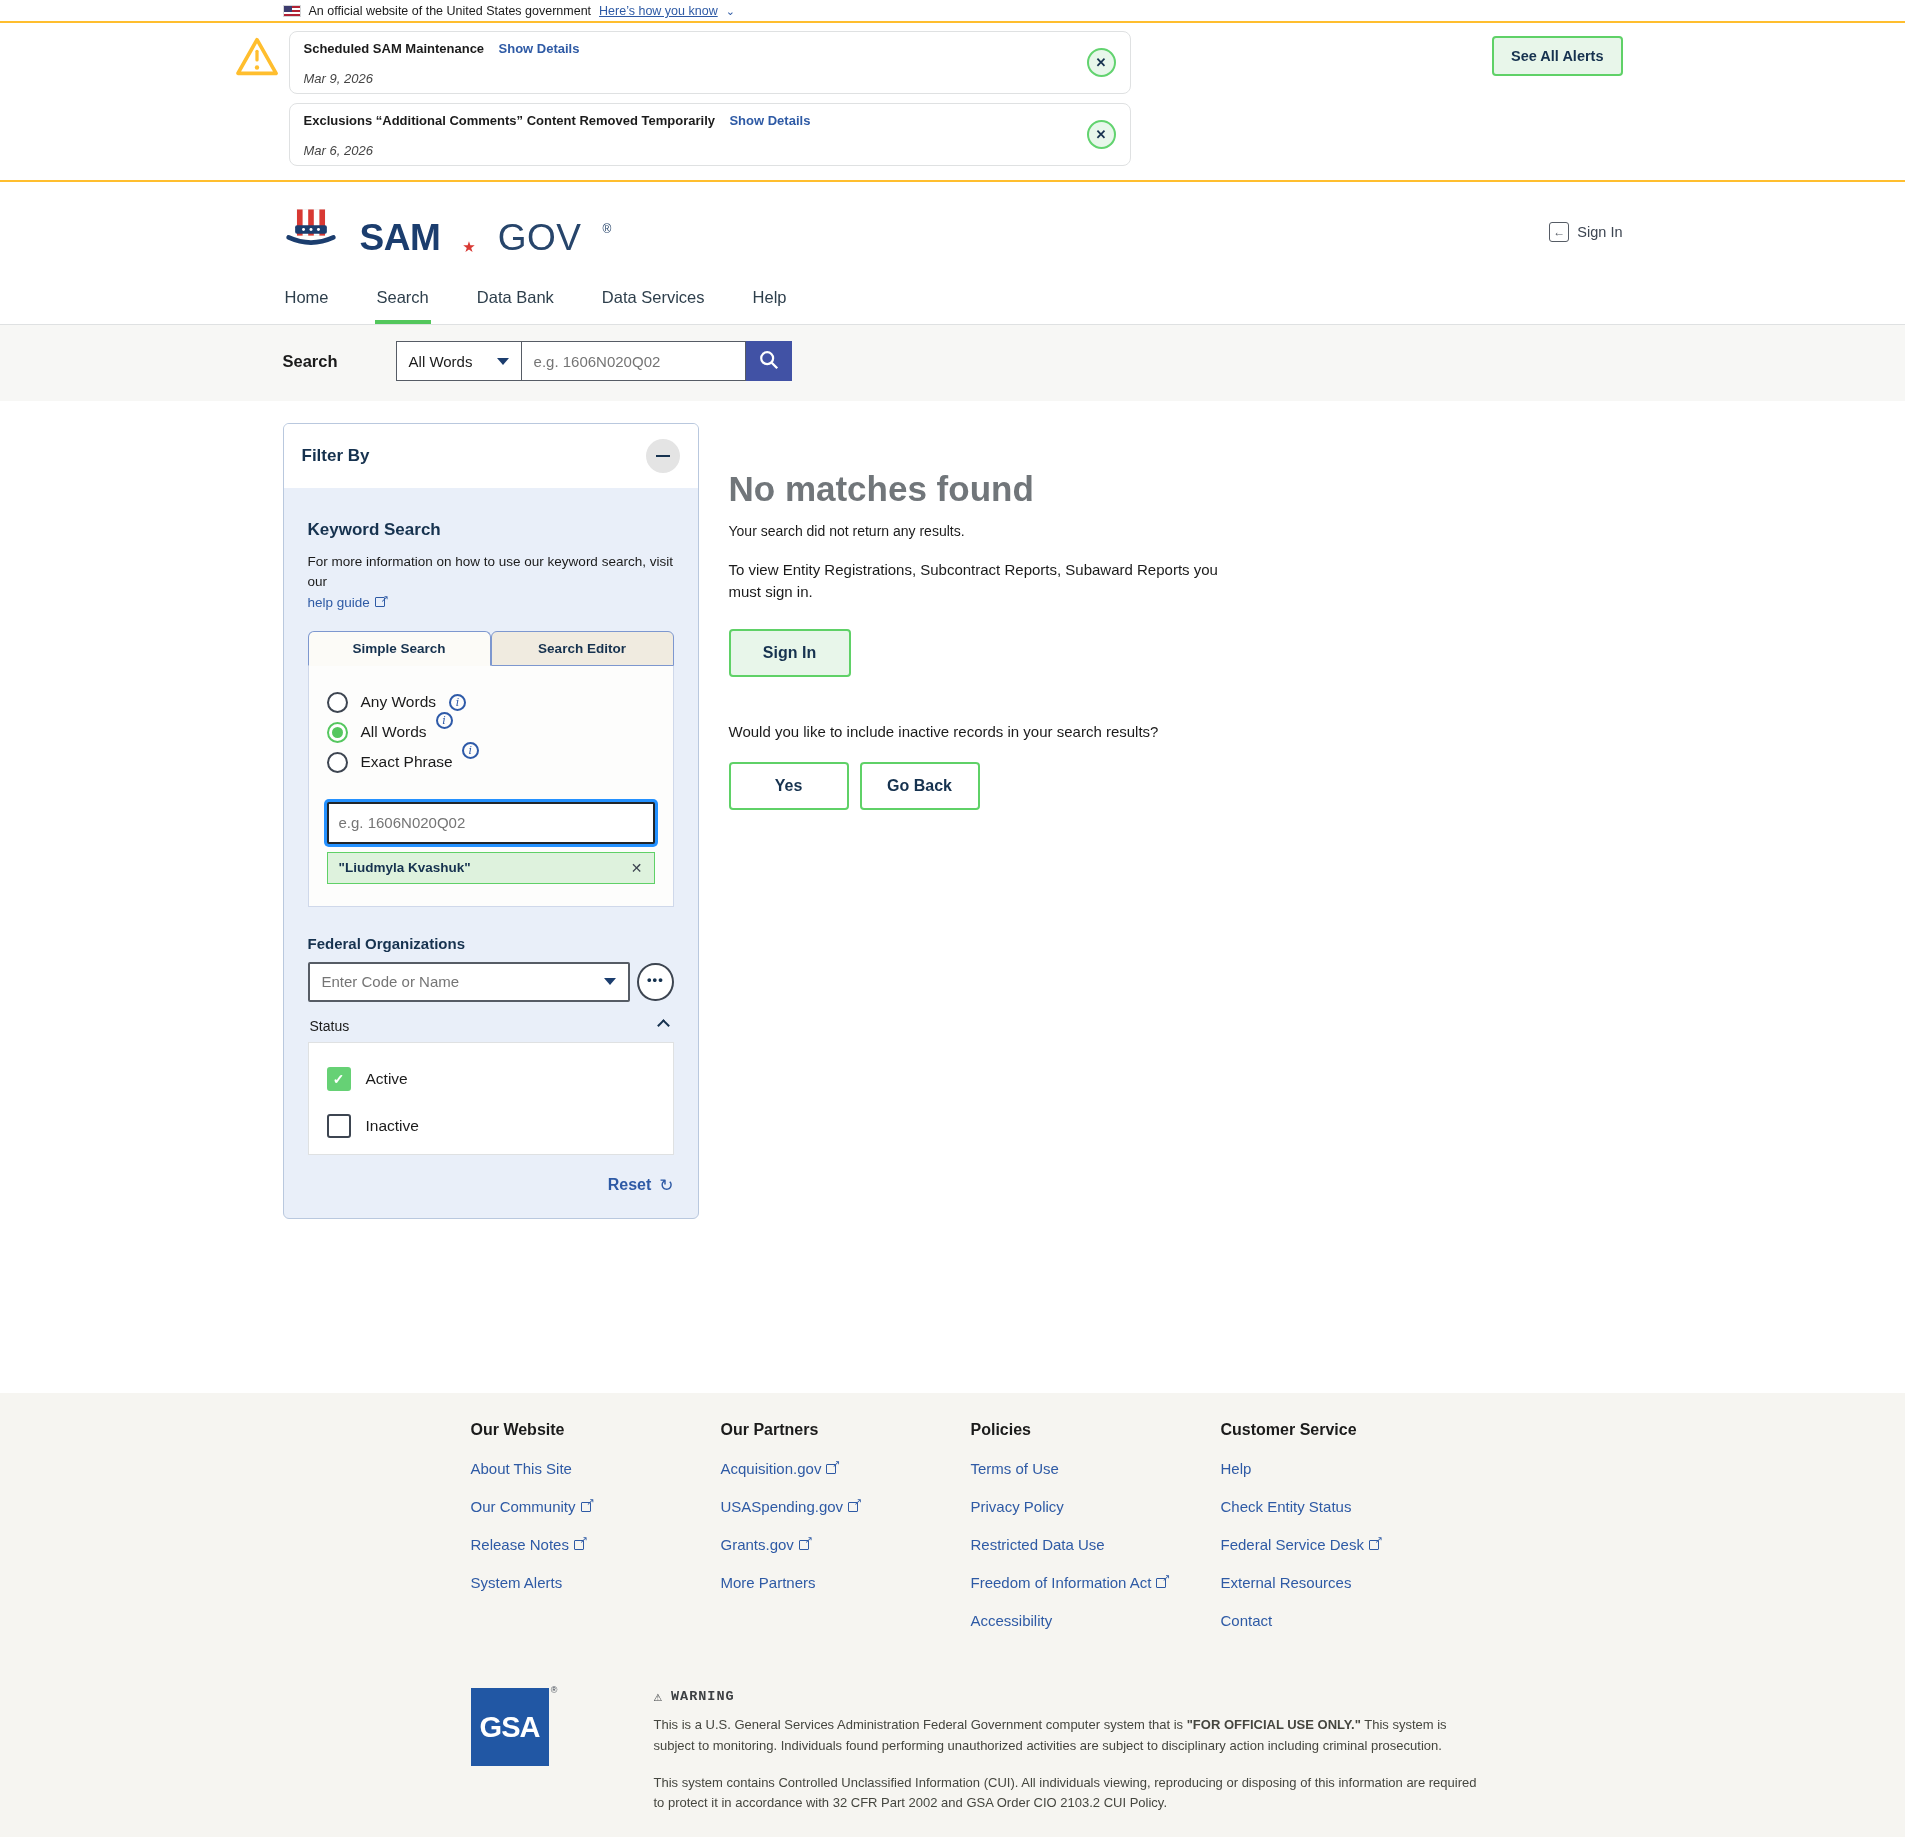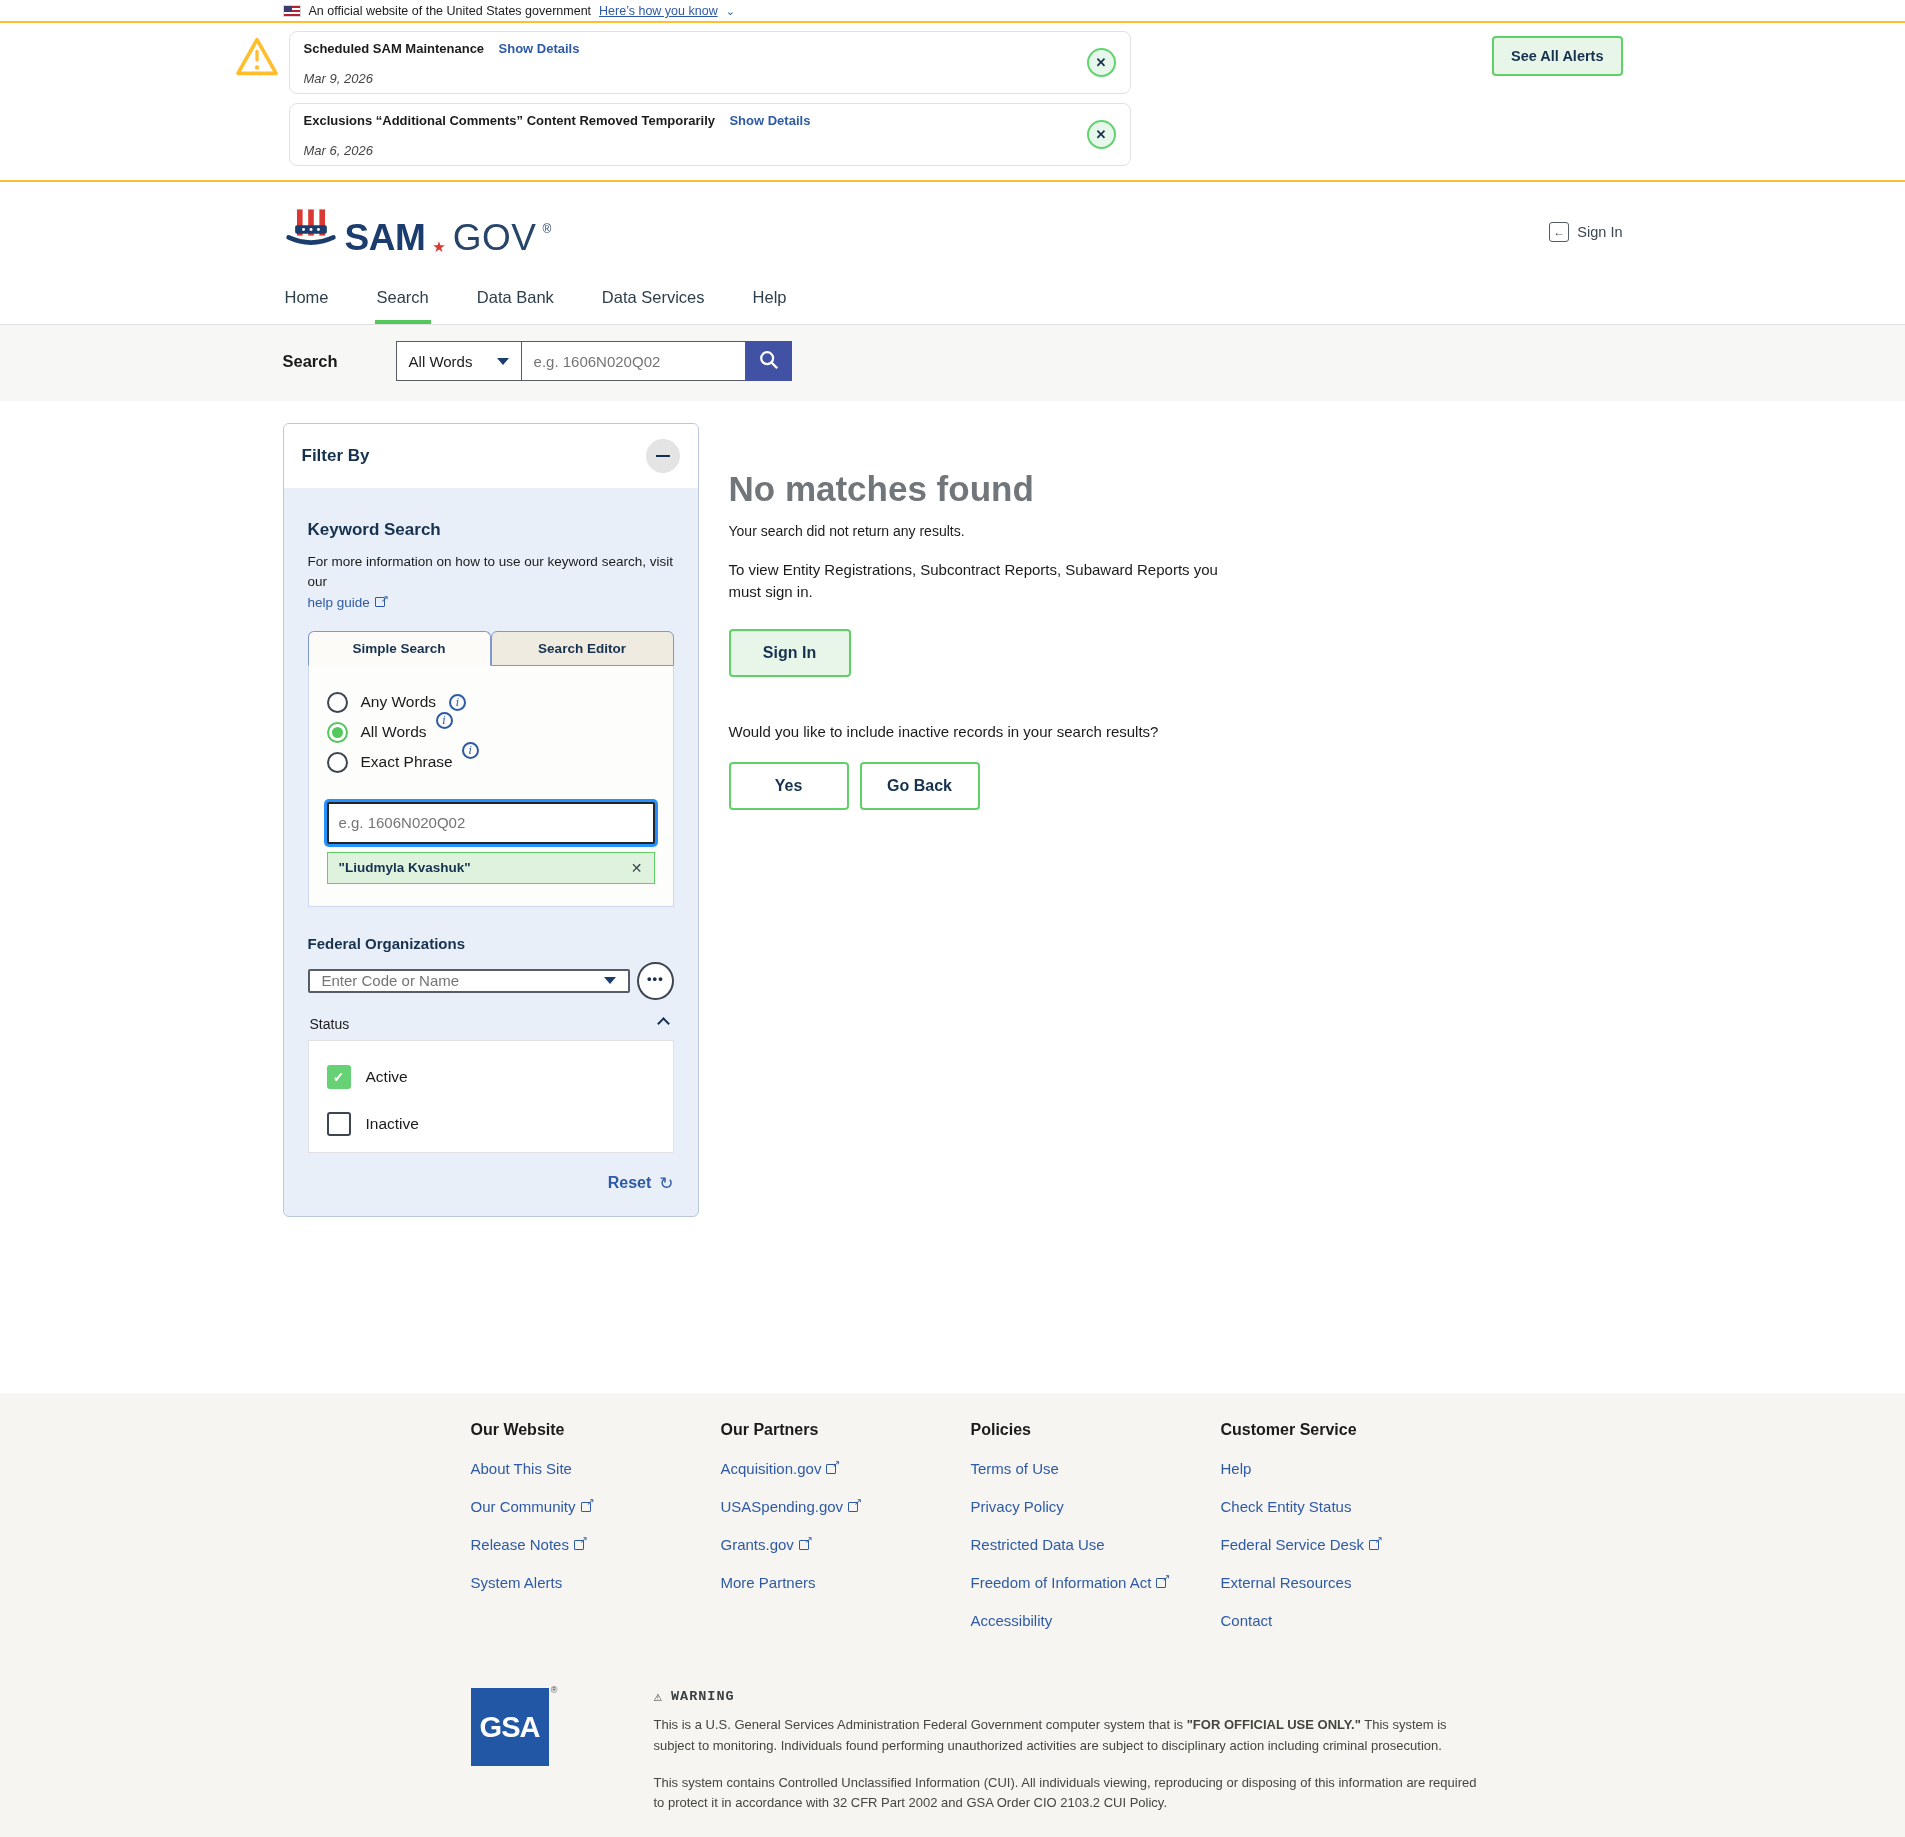--- a/index.html
+++ b/index.html
@@ -27,21 +27,21 @@
   .alert-title { font-weight:bold; font-size:13px; color:#1b1b1b; }
   .alert-details { color:#2e5aa5; font-size:13px; font-weight:600; margin-left:10px; }
   .alert-date { font-style:italic; font-size:13px; color:#454545; margin-top:14px; }
   .alert-close { width:29px; height:29px; border-radius:50%; background:#e8f7eb; border:2px solid #62d36f;
                  color:#16324f; font-size:13px; font-weight:bold; display:flex; align-items:center; justify-content:center; cursor:pointer; }
   .see-all-btn { margin-left:auto; margin-top:5px; background:#e8f6ea; border:2px solid #5fd167; border-radius:4px;
                  padding:10px 17px; font-weight:bold; font-size:14.5px; color:#16324f; cursor:pointer; font-family:inherit; }
 
   
   .site-header { display:flex; justify-content:space-between; align-items:center; padding:26px 0 18px; }
-  .logo { display:flex; align-items:flex-end; gap:6px; }
+  .logo { display:flex; align-items:flex-end; gap:21px; }
   .logo-text { font-size:37px; font-weight:800; color:#1b3d6e; letter-spacing:-0.5px; line-height:1; }
   .logo-star { color:#d83933; font-size:15px; line-height:1; margin:0 1px 2px 1px; }
   .logo-gov { font-size:37px; font-weight:400; color:#27456b; line-height:1; letter-spacing:0.5px; }
   .logo-reg { font-size:12px; color:#27456b; margin-bottom:20px; }
   .signin-top { display:flex; align-items:center; gap:8px; font-size:14.5px; color:#3d4551; }
   .signin-box-icon { width:20px; height:20px; border:1.5px solid #565c65; border-radius:3px; display:flex;
                      align-items:center; justify-content:center; font-size:12px; color:#565c65; }
 
   
   .main-nav { border-bottom:1px solid #dfe1e2; }
@@ -96,21 +96,21 @@
                align-items:center; justify-content:center; cursor:pointer; flex:0 0 auto; }
   .info-icon.raised { position:relative; top:-12px; left:-4px; }
   .kw-input { margin-top:20px; width:100%; height:42px; border:2px solid #22262a; border-radius:2px;
               box-shadow:0 0 0 3px #2491ff; padding:0 10px; font-size:15px; font-family:inherit; }
   .kw-input::placeholder { color:#757575; }
   .kw-chip { margin-top:8px; background:#def2dd; border:1px solid #5fd167; display:flex; justify-content:space-between;
              align-items:center; padding:7px 11px; font-size:13.5px; font-weight:bold; color:#16324f; cursor:pointer; }
   .chip-x { font-weight:normal; color:#3d4551; font-size:14px; cursor:pointer; }
   .fo-heading { font-size:15px; font-weight:bold; color:#16324f; margin:28px 0 10px; }
   .fo-row { display:flex; align-items:center; }
-  .fo-select { width:348px; height:24px; background:#fff; border:2px solid #565c65; border-radius:2px; display:flex;
+  .fo-select { width:348px; height:40px; background:#fff; border:2px solid #565c65; border-radius:2px; display:flex;
                align-items:center; justify-content:space-between; padding:0 12px; font-size:15px; color:#757575; cursor:pointer; }
   .fo-more { width:38px; height:38px; border-radius:50%; background:#fff; border:2px solid #3d4551; margin-left:7px;
              display:flex; align-items:center; justify-content:center; cursor:pointer; color:#16324f;
              font-size:13px; letter-spacing:1px; font-weight:bold; padding-bottom:6px; }
   .status-row { display:flex; justify-content:space-between; align-items:center; margin:16px 2px 8px; font-size:14px; }
   .chev-up { width:9px; height:9px; border-top:2px solid #16324f; border-right:2px solid #16324f;
              transform:rotate(-45deg); margin-right:4px; cursor:pointer; }
   .status-box { background:#fff; border:1px solid #dfe1e2; padding:16px 18px; display:flex; flex-direction:column; gap:15px; }
   .cb-row { display:flex; align-items:center; gap:15px; font-size:15.5px;margin-top:8px; }
   .checkbox { width:24px; height:24px; border-radius:3px; border:2px solid #3d4551; background:#fff; flex:0 0 auto;

